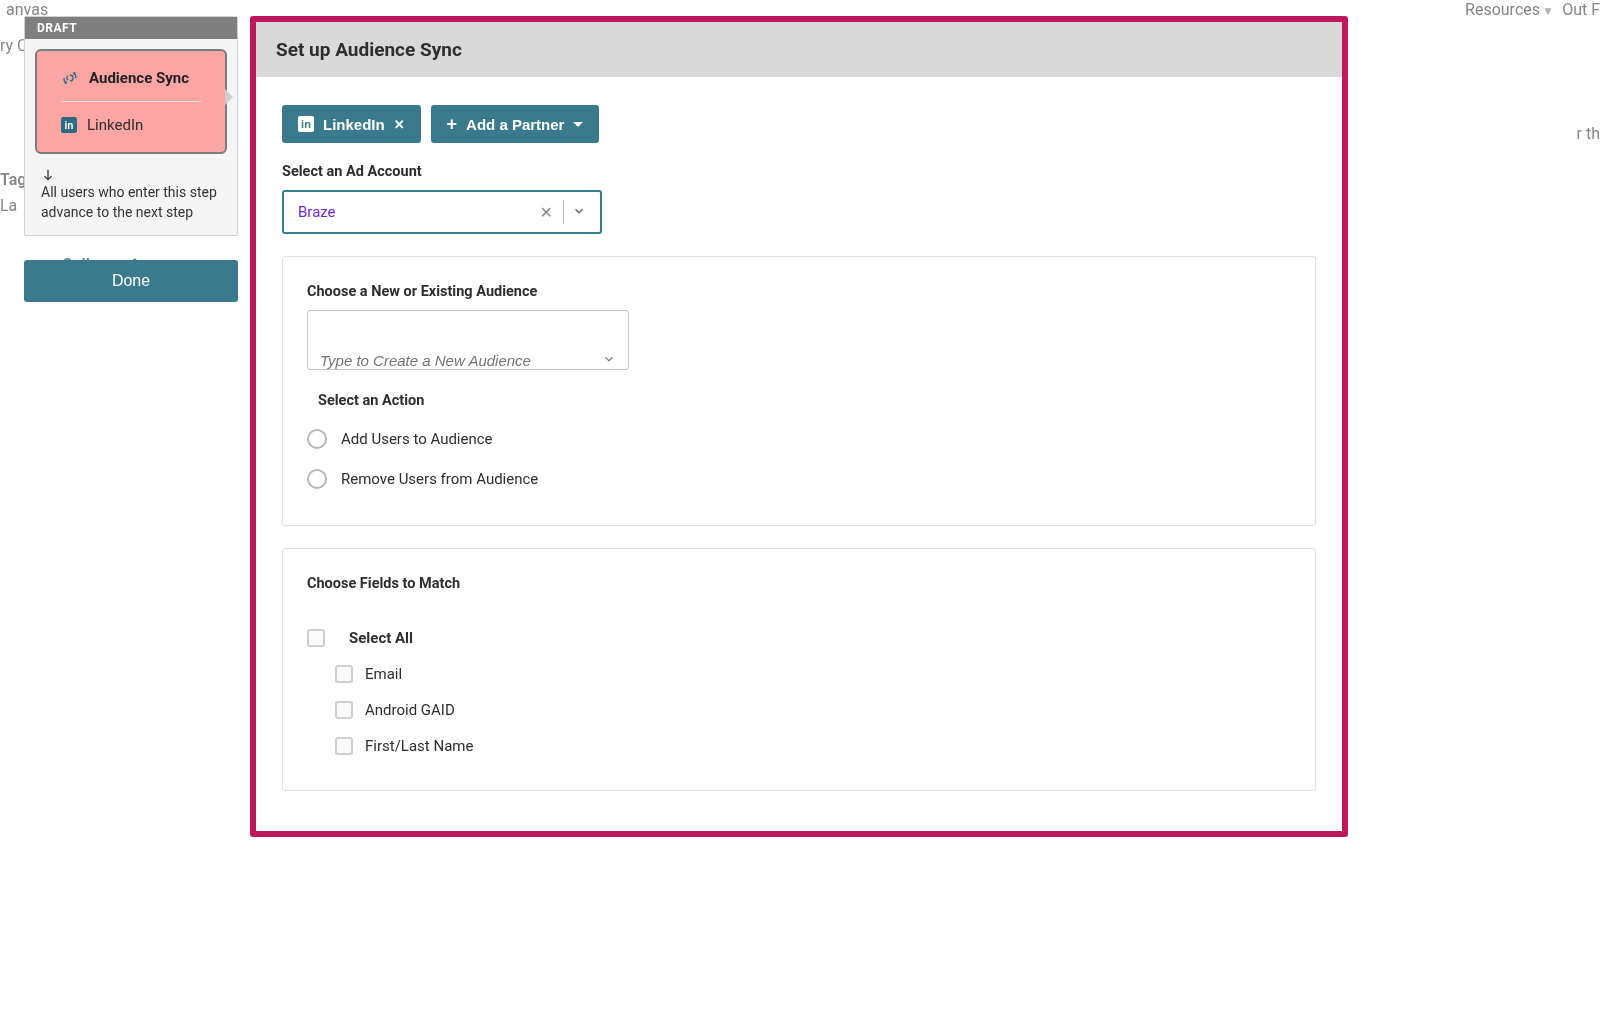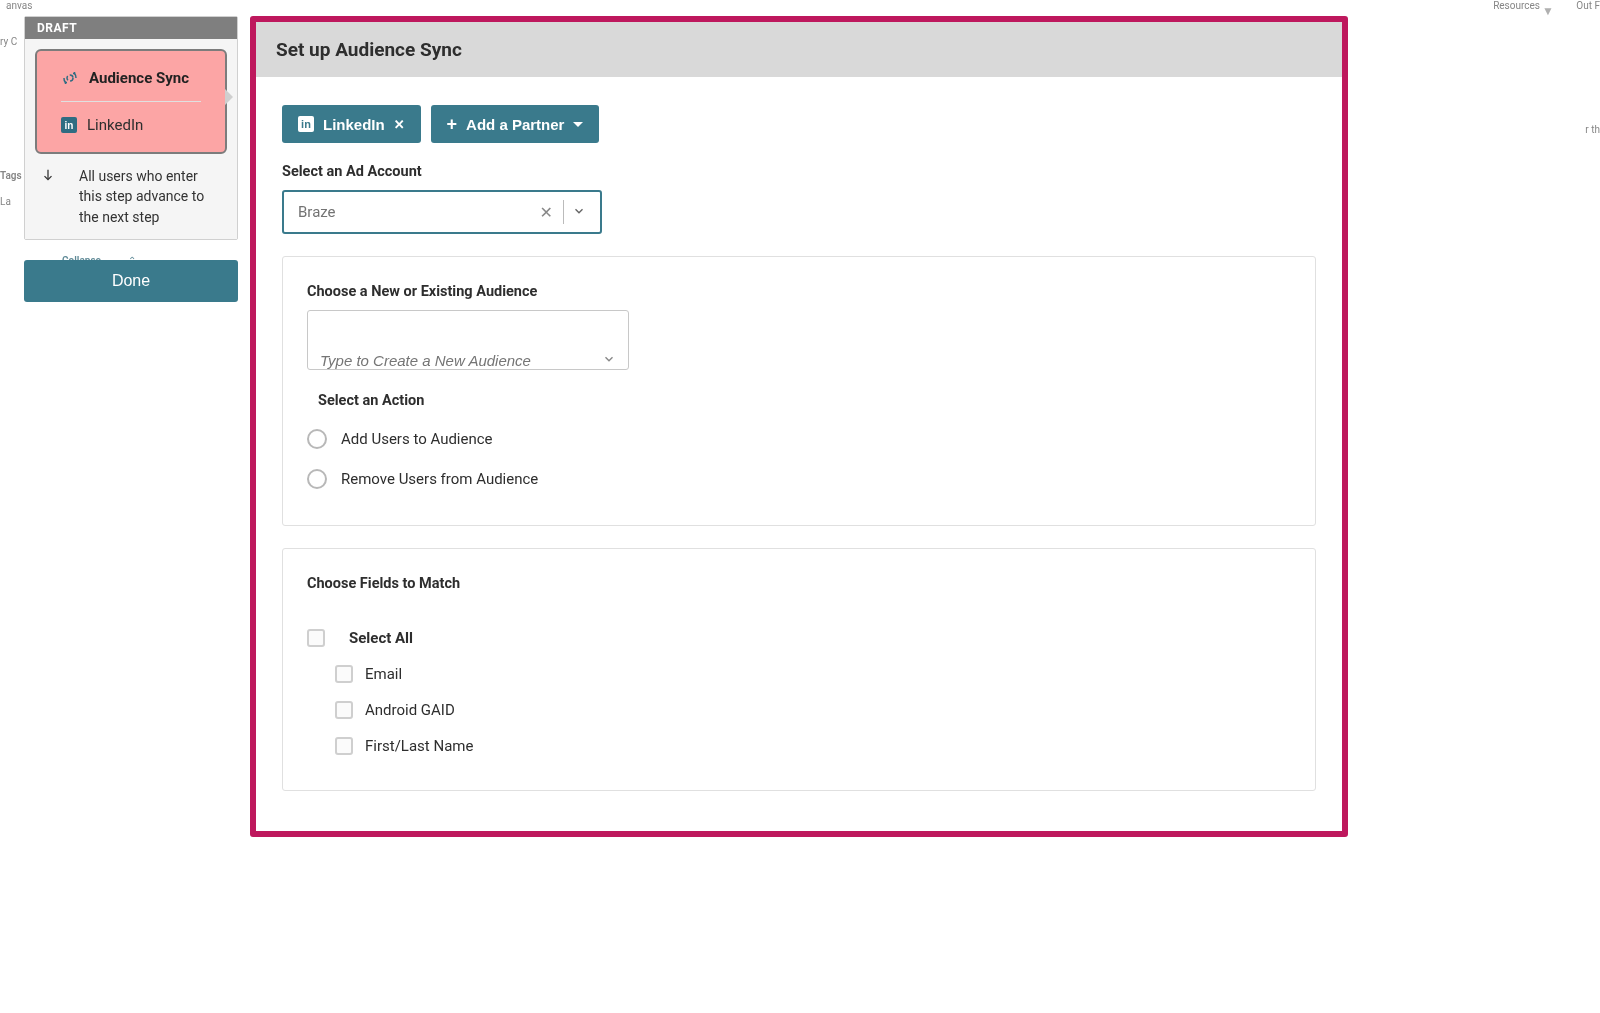--- a/index.html
+++ b/index.html
@@ -7,21 +7,21 @@
     font-family: -apple-system, BlinkMacSystemFont, "Segoe UI", Roboto, sans-serif;
     background: #fff;
     color: #2e2e2e;
     font-size: 14px;
     position: relative;
     width: 1600px;
     height: 1013px;
     overflow: hidden;
   }
   
-  .bg-frag { position: absolute; color: #868686; font-size: 10px; pointer-events: none; }
+  .bg-frag { position: absolute; color: #868686; font-size: 16px; pointer-events: none; }
   .bg-arrow { position: absolute; color: #b0b0b0; font-size: 12px; }
 
   
   .step-panel {
     position: absolute;
     left: 24px; top: 16px;
     width: 214px;
     background: #d9d9d9;
     border-radius: 2px;
     border: 1px solid #d0d0d0;
@@ -75,25 +75,26 @@
   }
   .icon-linkedin-sq {
     width: 16px; height: 16px; background: #2f6c82; border-radius: 2px;
     display: flex; align-items: center; justify-content: center;
     color: #fff; font-size: 10px; font-weight: 700; font-family: Arial, sans-serif;
     flex-shrink: 0;
   }
   .advance-row {
     display: flex;
     align-items: flex-start;
-    gap: 24px;
+    gap: 0;
     padding: 12px 6px 0 6px;
     font-size: 14px;
     color: #333;
     line-height: 1.45;
+    flex-direction: column;
   }
   .advance-row .arrow-down {
     flex-shrink: 0; margin-top: 2px;
   }
   .done-btn {
     display: block;
     width: calc(100% - 48px);
     margin: 10px 24px 0 24px;
     position: absolute;
     left: 0;
@@ -172,21 +173,21 @@
   .select-box {
     display: flex;
     align-items: center;
     border: 2px solid #3a7a8c;
     border-radius: 3px;
     height: 44px;
     width: 320px;
     padding: 0 10px 0 14px;
     position: relative;
   }
-  .select-box .value { flex: 1; font-size: 15px; color: #737373; }
+  .select-box .value { flex: 1; font-size: 15px; color: #6d28d9; }
   .select-box .clear-x { color: #888; cursor: pointer; font-size: 16px; padding: 0 6px; }
   .select-box .sep { width: 1px; background: #bbb; height: 24px; margin: 0 4px; }
   .select-box .chev { color: #666; cursor: pointer; padding: 0 4px; }
 
   .card-box {
     border: 1px solid #e0e0e0;
     border-radius: 3px;
     padding: 26px 24px;
     margin-top: 22px;
   }

